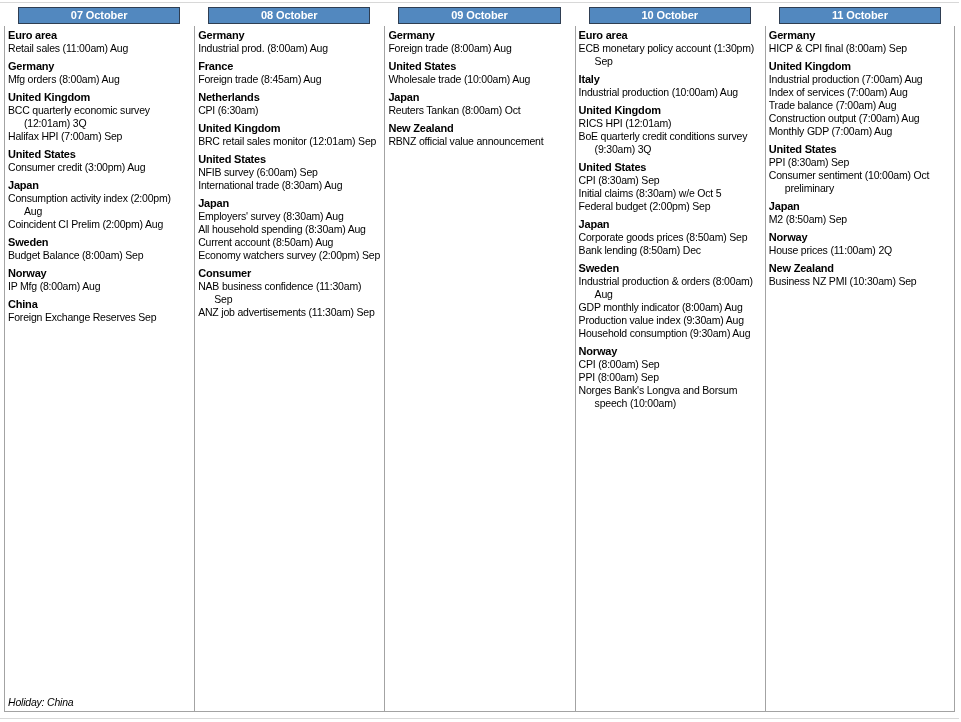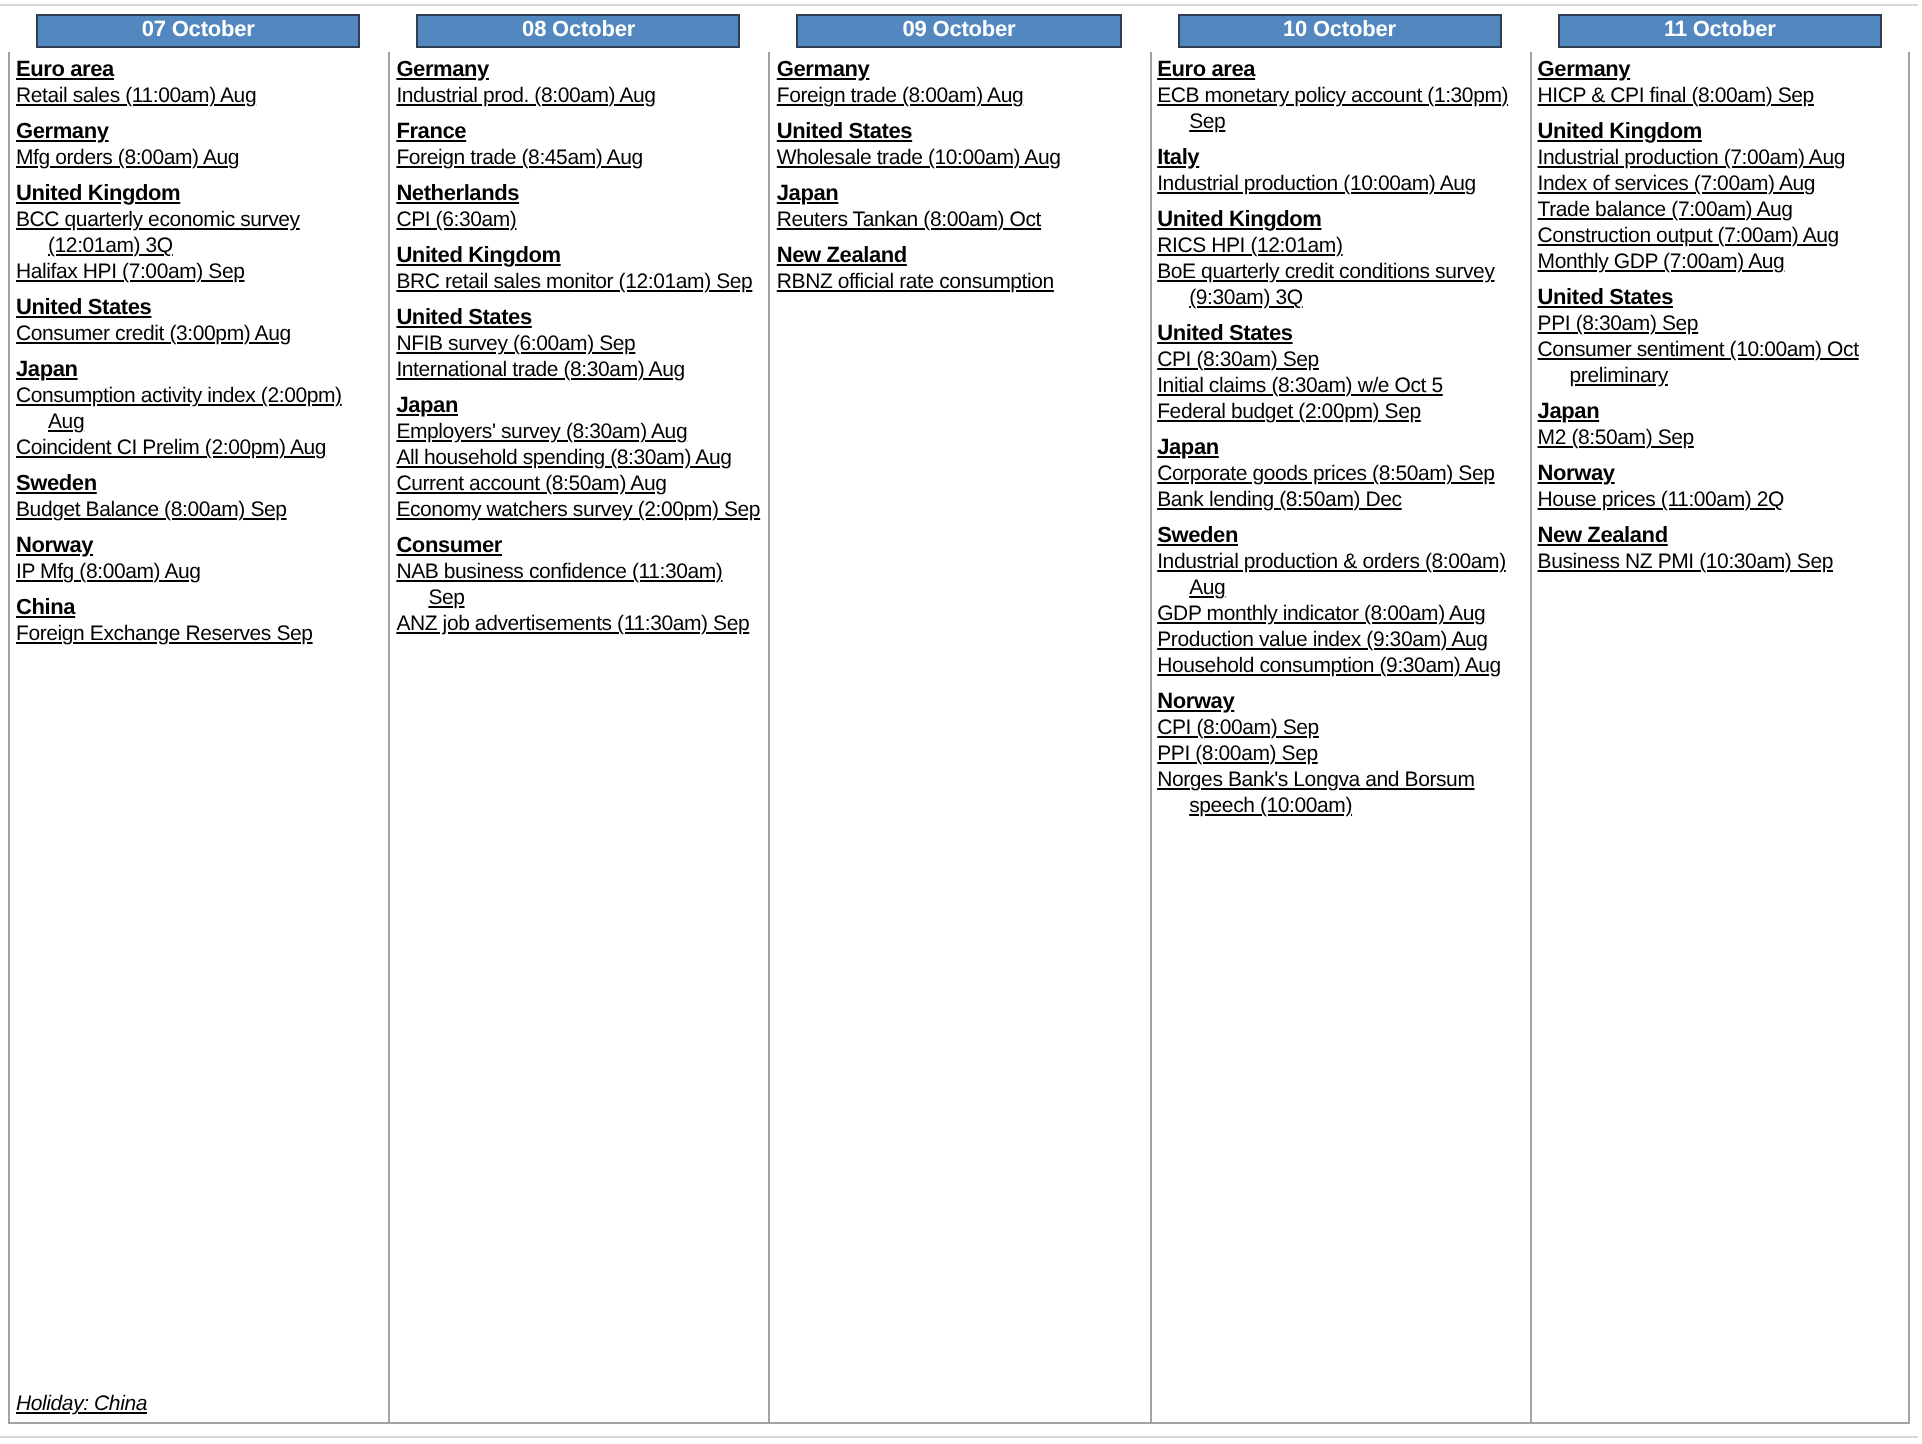--- a/index.html
+++ b/index.html
@@ -48,21 +48,20 @@
   .col-body {
     flex: 1 1 auto;
     margin-top: 2px;
     border-left: 1px solid var(--cell-border, #a3a3a3);
     border-bottom: 1px solid var(--cell-border, #a3a3a3);
     padding: 1px 4px 2px 3px;
     display: flex;
     flex-direction: column;
     box-sizing: border-box;
     overflow: hidden;
-    text-decoration: underline;
   }
   .col:last-child .col-body {
     border-right: 1px solid var(--cell-border, #a3a3a3);
   }
   .group { margin: 0; }
   .country {
     font-weight: bold;
     font-size: 11px;
     line-height: 13px;
     letter-spacing: -0.2px;
@@ -177,21 +176,21 @@
           <div class="group">
             <div class="country">United States</div>
             <div class="event">Wholesale trade (10:00am) Aug</div>
           </div>
           <div class="group">
             <div class="country">Japan</div>
             <div class="event">Reuters Tankan (8:00am) Oct</div>
           </div>
           <div class="group">
             <div class="country">New Zealand</div>
-            <div class="event">RBNZ official rate consumption</div>
+            <div class="event">RBNZ official value announcement</div>
           </div>
         </div>
       </div>
       <div class="col">
         <div class="col-header">10 October</div>
         <div class="col-body">
           <div class="group">
             <div class="country">Euro area</div>
             <div class="event">ECB monetary policy account (1:30pm) Sep</div>
           </div>

